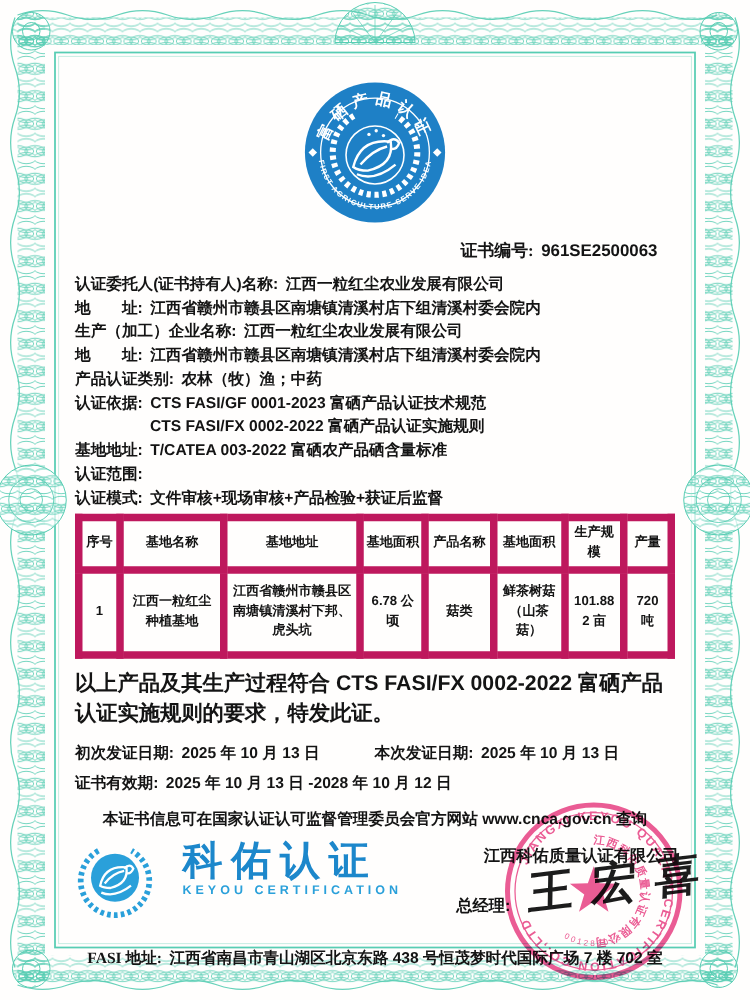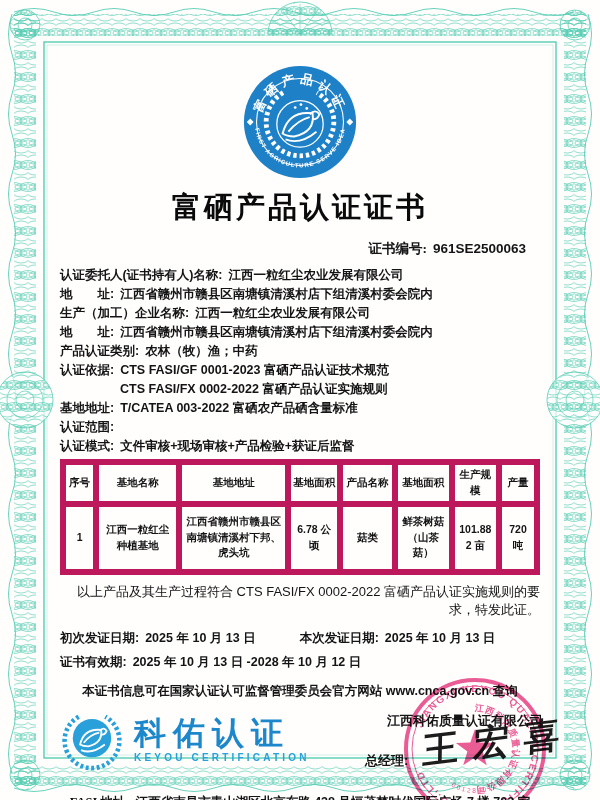--- a/index.html
+++ b/index.html
@@ -11,28 +11,28 @@
   .logo-svg{width:116px;height:116px;}
   .title{margin:8px 0 0 0;text-align:center;font-size:29px;font-weight:900;letter-spacing:3px;color:#0a0a0a;}
   .certno{text-align:right;padding-right:14px;font-size:13.5px;font-weight:bold;margin:12px 0 8px 0;}
   .f-line{font-size:12.5px;font-weight:bold;height:19px;display:flex;align-items:center;}
   .f-label{white-space:pre;margin-right:6px;}
   .f-line.indent{padding-left:60px;}
   .scope-table{width:100%;border-collapse:collapse;table-layout:fixed;margin:3px 0 8px 0;font-size:10.5px;font-weight:bold;}
   .scope-table th,.scope-table td{border:6px solid #be185d;text-align:center;vertical-align:middle;padding:2px 2px;line-height:1.5;word-break:break-all;}
   .scope-table th{height:26px;}
   .scope-table td{height:58px;}
-  .statement{font-size:13px;font-weight:normal;margin:6px 0 10px 0;line-height:1.45;text-align:right;}
+  .statement{font-size:17px;font-weight:bold;margin:6px 0 10px 0;line-height:1.45;}
   .dates-row{display:flex;font-size:12.5px;font-weight:bold;margin-bottom:7px;}
   .dates-row .pair{display:flex;}
   .dates-row .pair2{margin-left:44px;}
   .pair .lab{margin-right:6px;white-space:pre;}
   .cnca{text-align:center;font-size:12.5px;font-weight:bold;margin:12px 0 4px 0;}
   .footer{position:relative;height:88px;}
-  .keyou-logo{position:absolute;left:0;top:4px;display:flex;align-items:center;gap:10px;}
+  .keyou-logo{position:absolute;left:0;top:4px;display:flex;align-items:flex-start;gap:22px;}
   .keyou-emblem{width:64px;height:64px;}
   .keyou-text .cn{font-size:32px;font-weight:900;letter-spacing:7px;color:#1c87cb;line-height:1.05;}
   .keyou-text .en{font-size:10px;font-weight:bold;letter-spacing:3.2px;color:#2aa0da;margin-top:2px;}
   .issuer-block{position:absolute;left:305px;top:8px;font-size:13px;font-weight:bold;white-space:nowrap;}
   .issuer-company{padding-left:22px;}
   .gm-row{margin-top:22px;}
   .seal-svg{position:absolute;left:340px;top:-30px;width:150px;height:150px;mix-blend-mode:multiply;opacity:0.92;}
   .signature{position:absolute;left:362px;top:14px;font-size:36px;font-weight:700;letter-spacing:15px;color:#1c1c1c;transform:rotate(-7deg) skewX(-8deg);white-space:nowrap;font-family:"DejaVu Serif",serif;}
   .fasi-line{text-align:center;font-size:12.5px;font-weight:bold;margin-top:2px;white-space:nowrap;}
   .query-line{display:flex;justify-content:center;gap:58px;font-size:12.5px;font-weight:bold;margin-top:12px;white-space:nowrap;}
@@ -142,21 +142,20 @@
           <path d="M70 52 Q76 46 80 52 Q78 58 73 57"></path>
         </g>
         <g fill="#ffffff">
           <circle cx="55" cy="45" r="1.4"></circle>
             <circle cx="61" cy="42" r="1.4"></circle>
             <circle cx="67" cy="46" r="1.4"></circle>
         </g>
       </svg>
     </div>
 
-    <h1 class="title">富硒产品认证证书</h1>
 
     <div class="certno">
       <span class="lbl">证书编号:</span><span>961SE2500063</span>
     </div>
 
     <div>
       <div class="f-line">
           <span class="f-label">认证委托人(证书持有人)名称:</span>
           <span>江西一粒红尘农业发展有限公司</span>
         </div>

